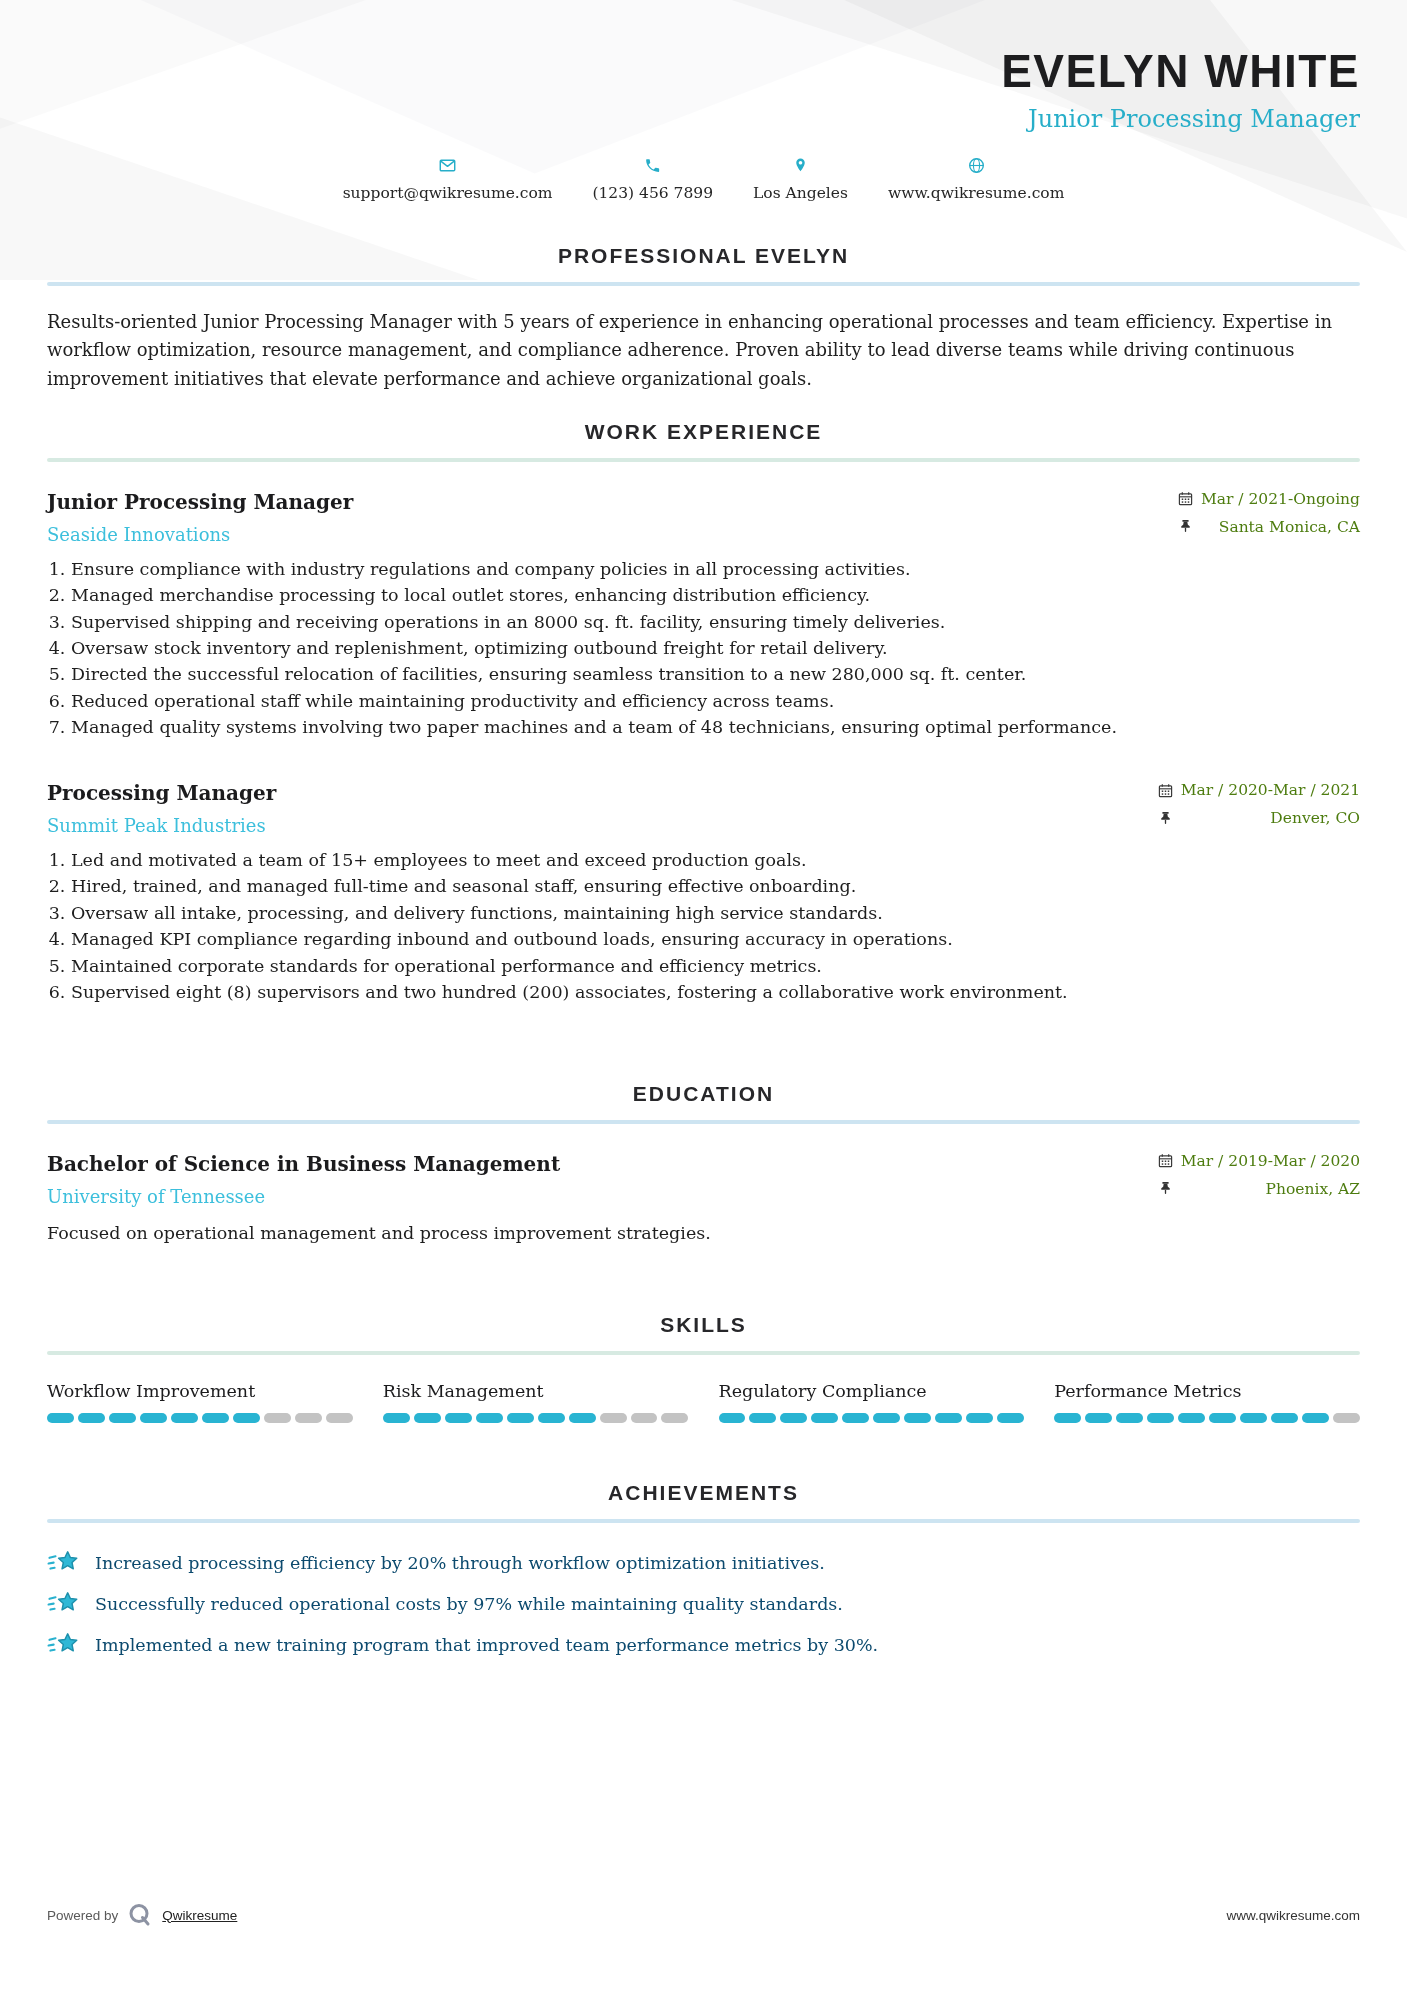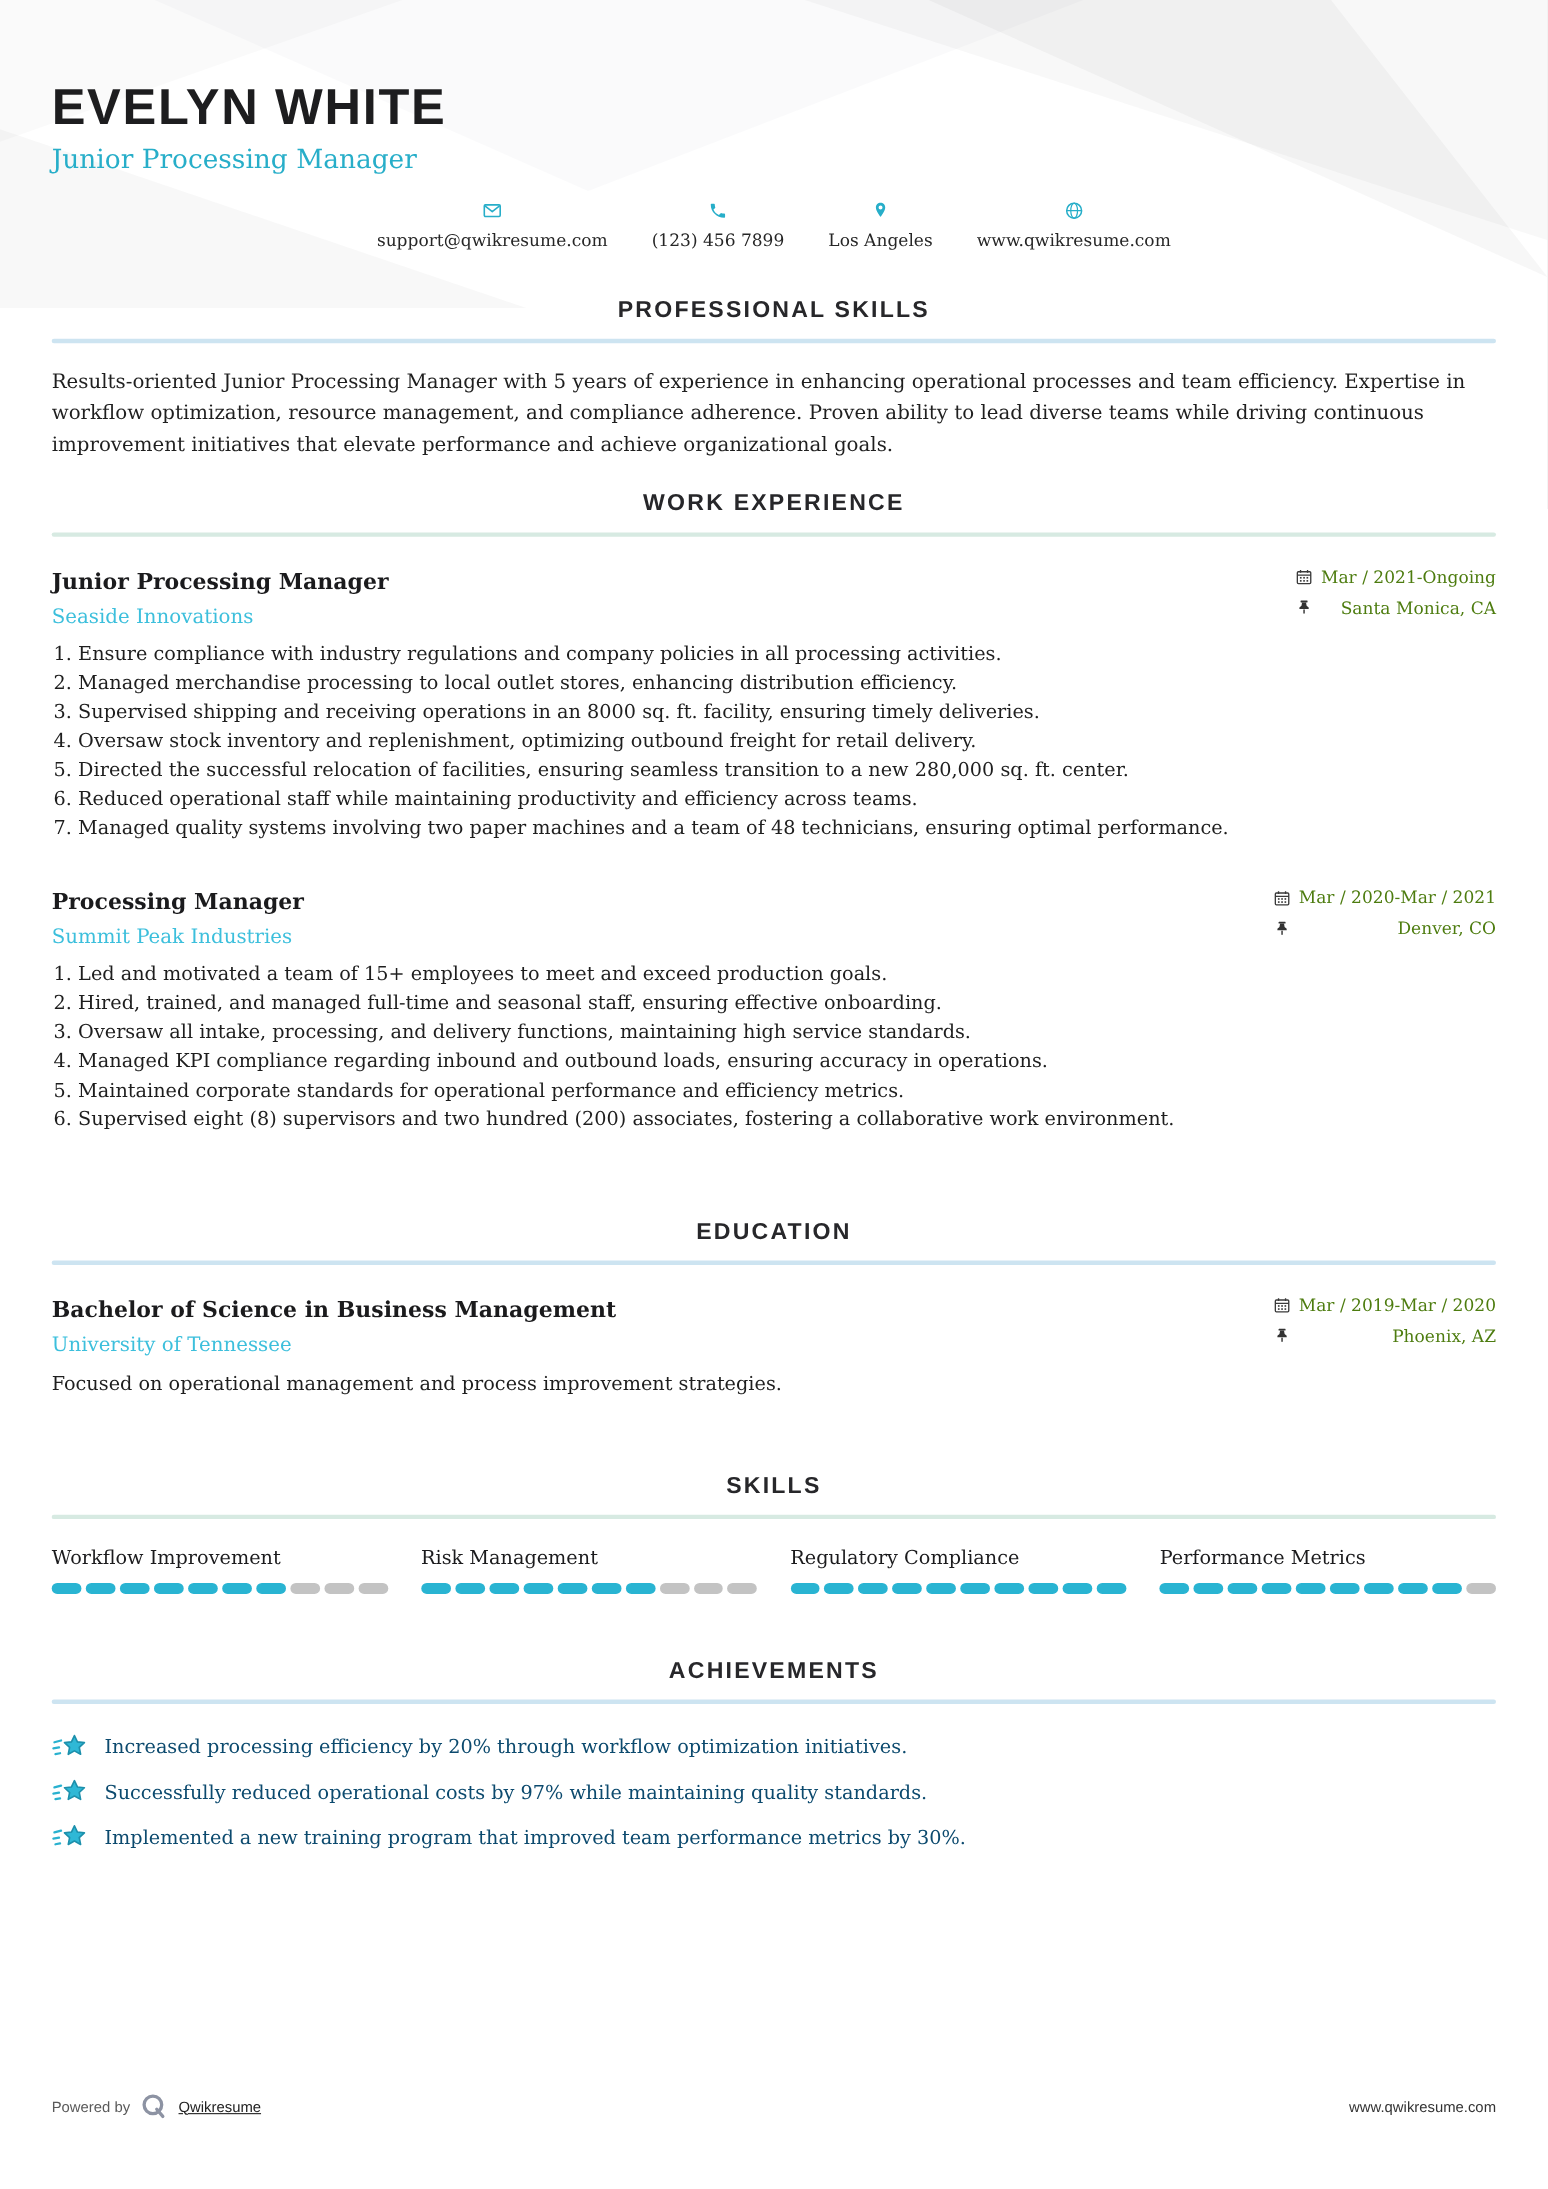--- a/index.html
+++ b/index.html
@@ -18,21 +18,21 @@
   .bg-art .tri{position:absolute;top:0;left:0;width:100%;height:100%;}
   .t1{clip-path:polygon(52% 0,100% 0,100% 78%);background:rgba(120,120,125,0.05);}
   .t2{clip-path:polygon(60% 0,86% 0,100% 90%);background:rgba(120,120,125,0.06);}
   .t3{clip-path:polygon(0 42%,0 100%,34% 100%);background:rgba(120,120,125,0.05);}
   .t4{clip-path:polygon(0 0,26% 0,0 46%);background:rgba(120,120,125,0.04);}
   .t5{clip-path:polygon(10% 0,70% 0,38% 62%);background:rgba(140,140,145,0.04);}
 
   .content{position:relative;padding:0 47px;}
 
   
-  .hdr{position:relative;text-align:left;padding-top:72px;}
+  .hdr{position:relative;text-align:right;padding-top:46px;}
   .name{
     font-family:"Liberation Sans","DejaVu Sans",sans-serif;
     font-size:46px;font-weight:800;letter-spacing:1.5px;color:#1d1d1f;line-height:1.1;
   }
   .job-title{font-size:24px;color:var(--accent);margin-top:8px;}
   .contact-row{
     display:flex;justify-content:center;align-items:center;gap:40px;
     margin-top:24px;font-size:15.5px;color:#262626;
   }
   .contact-item{display:flex;align-items:center;gap:10px;flex-direction:column;}
@@ -152,21 +152,21 @@
                 <ellipse cx="10" cy="10" rx="3.6" ry="8" fill="none" stroke="#27aec9" stroke-width="1.3"></ellipse>
                 <line x1="2" y1="10" x2="18" y2="10" stroke="#27aec9" stroke-width="1.3"></line>
               </svg>
           </span>
           <span>www.qwikresume.com</span>
         </div>
       </div>
     </div>
 
     <div class="mt-sec1">
-      <div class="sec-head">PROFESSIONAL SKILLS</div>
+      <div class="sec-head">PROFESSIONAL EVELYN</div>
       <div class="rule rule-blue"></div>
       <div class="summary-text">Results-oriented Junior Processing Manager with 5 years of experience in enhancing operational processes and team efficiency. Expertise in workflow optimization, resource management, and compliance adherence. Proven ability to lead diverse teams while driving continuous improvement initiatives that elevate performance and achieve organizational goals.</div>
     </div>
 
     <div class="mt-sec">
       <div class="sec-head">WORK EXPERIENCE</div>
       <div class="rule rule-green"></div>
 
       <div class="job1">
         <div class="entry-head">

